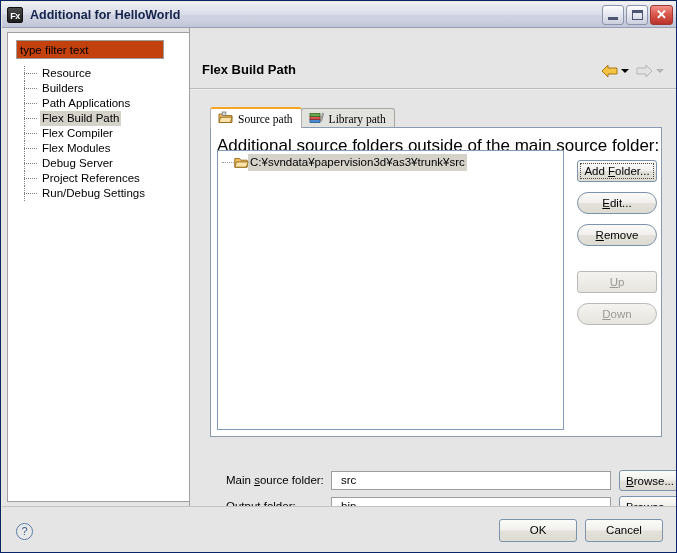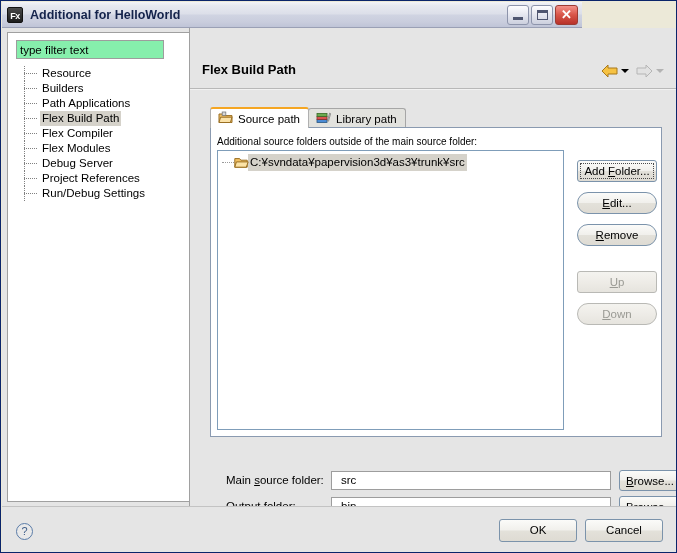--- a/index.html
+++ b/index.html
@@ -20,21 +20,21 @@
     box-sizing: border-box;
     background: #ece9d8;
     border: 1px solid #0a246a;
     overflow: hidden;
   }
 
   
   .titlebar {
     position: absolute;
     left: 1px; top: 1px;
-    width: 580px;
+    width: 675px;
     height: 26px;
     box-sizing: border-box;
     background: linear-gradient(to bottom,
         #f3f4f8 0%, #e7e9f0 14%, #dcdfe9 48%, #d0d4e2 52%,
         #c9cddd 80%, #bfc4d7 100%);
     border-bottom: 1px solid #9aa0b5;
     display: flex;
     align-items: center;
     padding: 0 2px 0 5px;
   }
@@ -124,21 +124,21 @@
     border: 1px solid #a0a0a0;
     border-right: none;
     box-sizing: border-box;
   }
   .filter-box {
     position: absolute;
     left: 8px; top: 7px;
     width: 148px;
     height: 19px;
     box-sizing: border-box;
-    background: #86efac;
+    background: #c2410c;
     border: 1px solid #9d9d9d;
     font-family: "Liberation Sans", sans-serif;
     font-size: 11.5px;
     color: #000000;
     padding: 0 3px;
     line-height: 17px;
   }
   .tree {
     position: absolute;
     left: 0; top: 33px;
@@ -231,20 +231,21 @@
     height: 20px;
     padding: 0 8px 0 7px;
     box-sizing: border-box;
     font-size: 11.5px;
     background: #e2e2de;
     border: 1px solid #a6a6a6;
     border-bottom: none;
     border-radius: 3px 3px 0 0;
     color: #000000;
     position: relative;
+    font-family: Liberation Serif, serif;
   }
   .tab.active {
     background: #ffffff;
     border-top: 2px solid #f5a623;
     border-left-color: #b0b0b0;
     border-right-color: #b0b0b0;
     height: 21px;
     z-index: 3;
   }
   .tab + .tab { margin-left: -1px; }
@@ -254,21 +255,21 @@
     left: 20px; top: 99px;
     width: 452px;
     height: 310px;
     background: #ffffff;
     border: 1px solid #8a9ab0;
     box-sizing: border-box;
   }
   .panel-label {
     position: absolute;
     left: 6px; top: 8px;
-    font-size: 10px;
+    font-size: 17px;
     color: #000000;
     white-space: nowrap;
   }
   .list-box {
     position: absolute;
     left: 6px; top: 22px;
     width: 347px;
     height: 280px;
     background: #ffffff;
     border: 1px solid #7f9db9;

